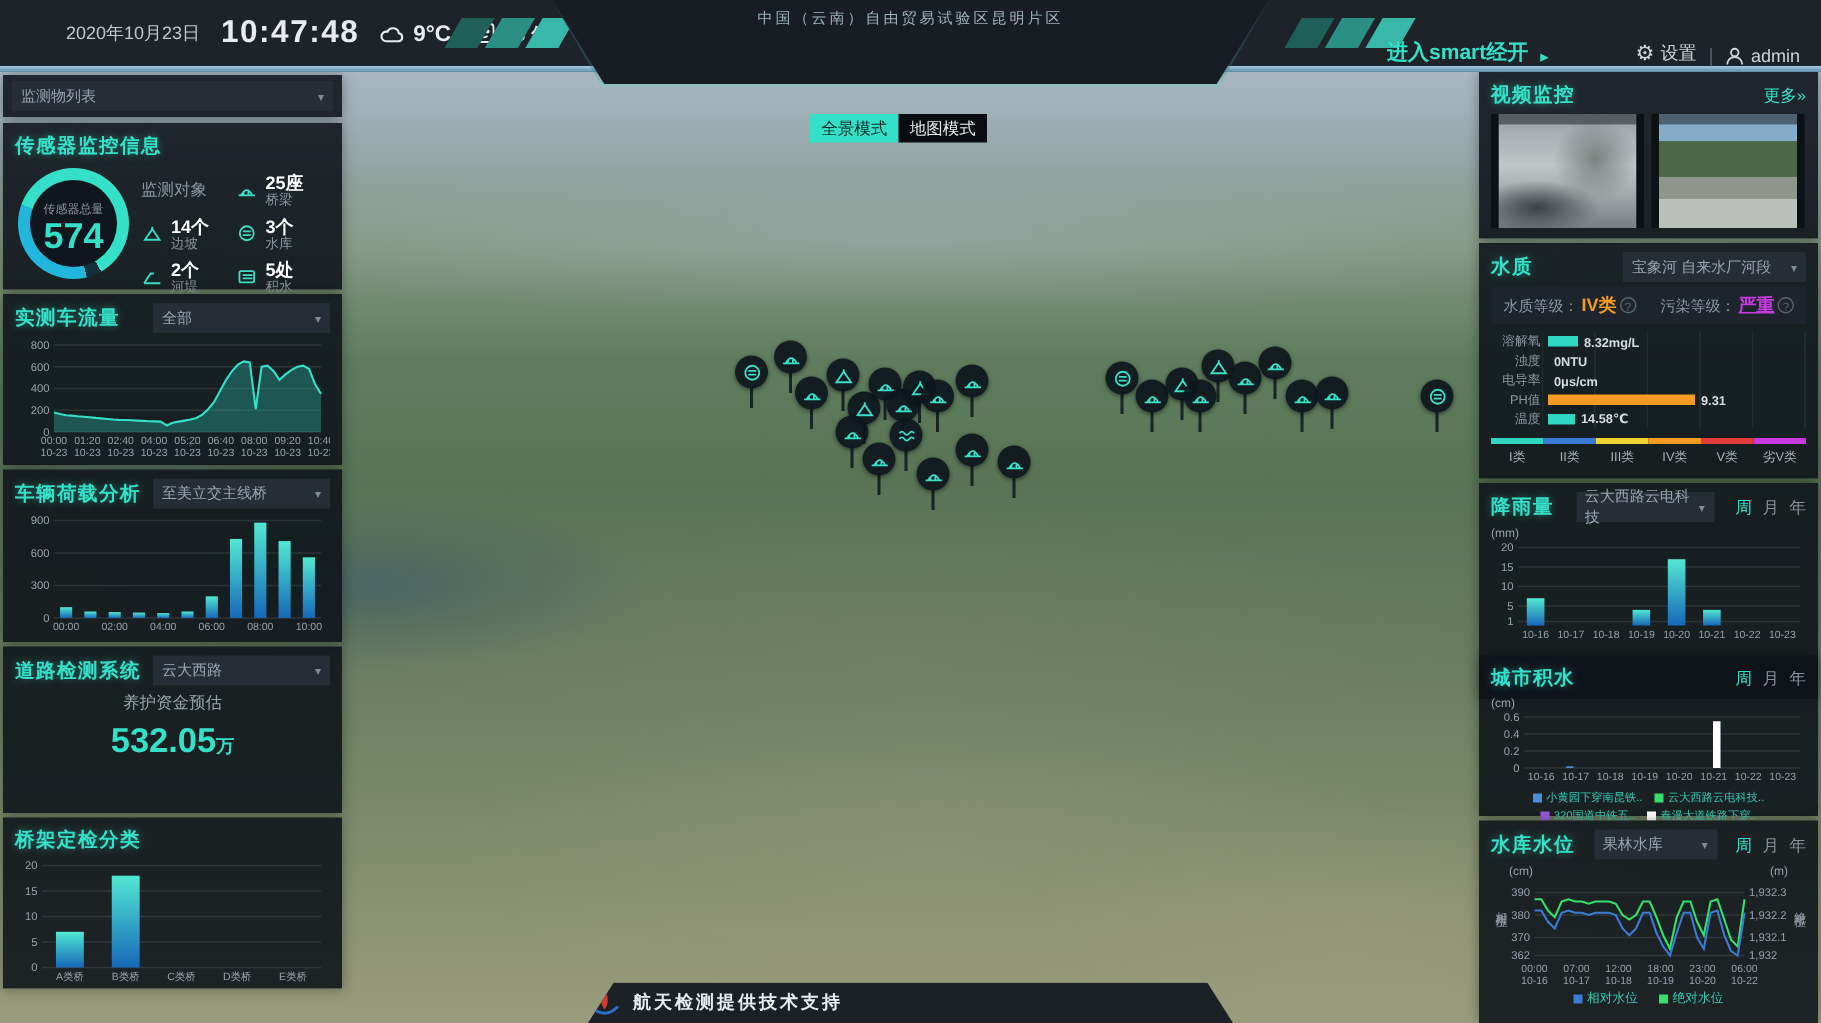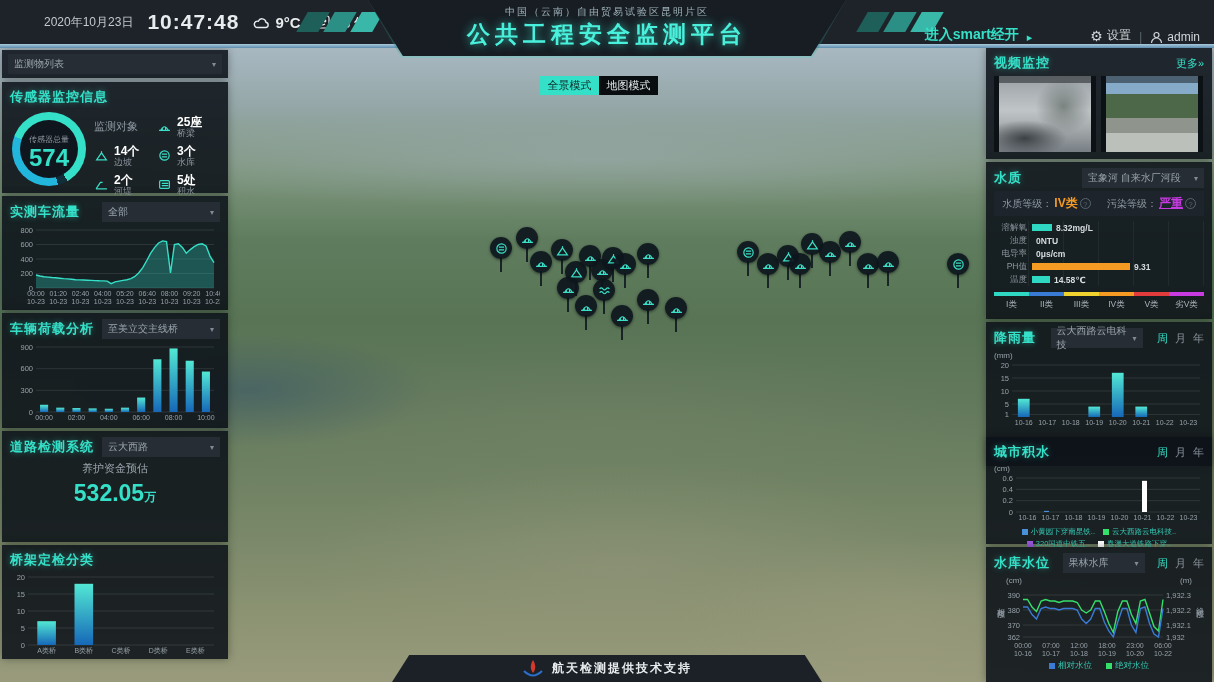--- a/index.html
+++ b/index.html
@@ -152,21 +152,21 @@
 
   
   #markers { position:absolute; inset:0; z-index:10; }
   .marker { position:absolute; width:22px; height:38px; cursor:pointer; }
   .m-stem { position:absolute; top:20px; left:10px; width:2px; height:15px; background:rgba(13,21,29,.85); }
   .m-circle { position:absolute; width:22px; height:22px; border-radius:50%; background:rgba(13,21,29,.93);
     display:flex; align-items:center; justify-content:center; box-shadow:0 1px 3px rgba(0,0,0,.5); }
 
   
   footer { position:absolute; left:392px; top:655px; width:430px; height:27px; background:#1b2127; z-index:20;
-    clip-path:polygon(4% 0,96% 0,100% 100%,0 100%); display:flex; align-items:center; justify-content:center; gap:8px; }
+    clip-path:polygon(4% 0,96% 0,100% 100%,0 100%); display:flex; align-items:center; justify-content:flex-start; gap:8px; }
   .footer-text { color:#e8ecef; font-size:12px; font-weight:bold; letter-spacing:2px; }
 
   svg text { font-family:"Liberation Sans","DejaVu Sans",sans-serif; }
 </style>
 </head>
 <body>
 
 <div class="screen">
   <div id="map"></div>
   <div id="markers">
@@ -434,21 +434,20 @@
             <path d="M1.5,12 a5,5 0 0 1 10,0"></path>
           </svg>
         <span>admin</span>
       </span>
     </div>
   </header>
 
   <div class="banner">
     <div class="banner-inner">
       <div class="banner-sub">中国（云南）自由贸易试验区昆明片区</div>
-      <div class="banner-title">公共工程安全监测平台</div>
     </div>
   </div>
 
   <div class="mode-toggle">
     <button class="mode on">全景模式</button>
     <button class="mode off">地图模式</button>
   </div>
 
   <div class="panel p-list">
     <div class="dd">

